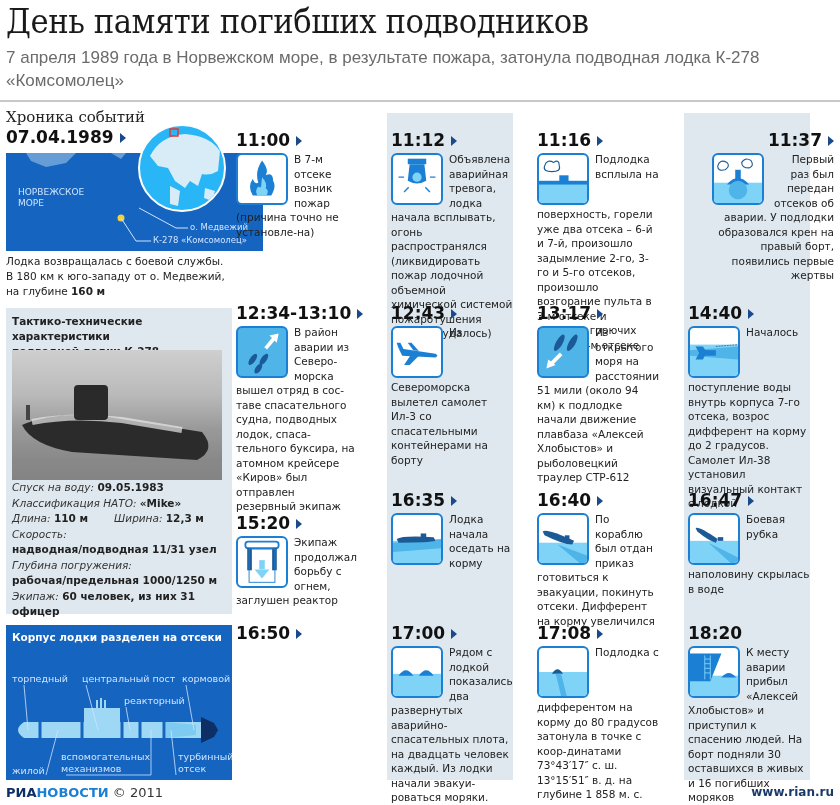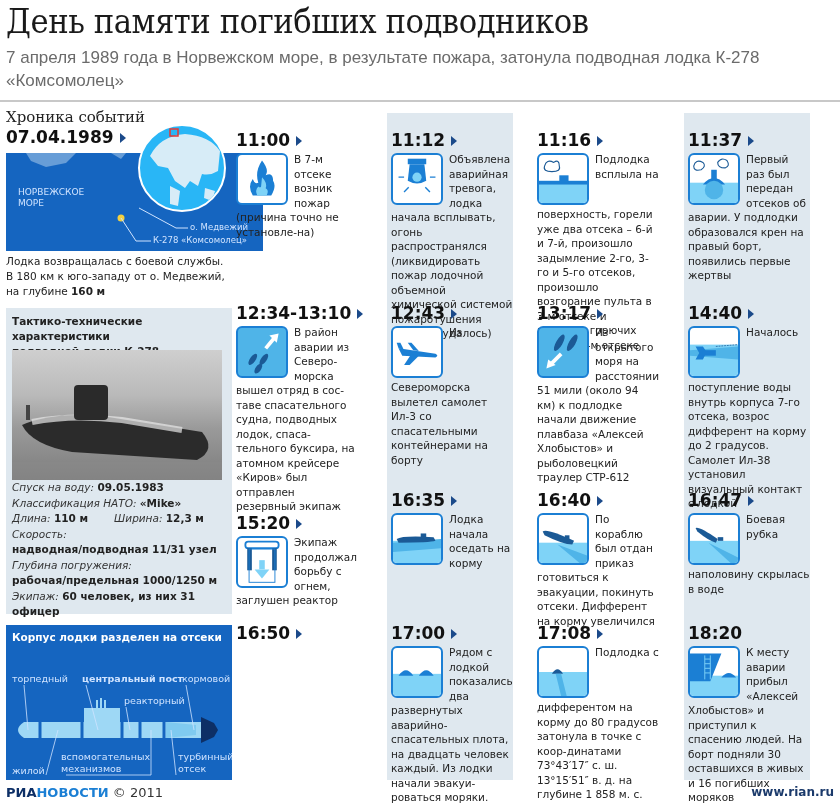--- a/index.html
+++ b/index.html
@@ -120,21 +120,21 @@
       <polyline points="18,60 22,105"></polyline>
       <polyline points="80,60 92,105"></polyline>
       <polyline points="120,82 124,105"></polyline>
       <polyline points="180,60 188,105"></polyline>
       <polyline points="40,150 52,105"></polyline>
       <polyline points="60,150 145,150 145,105"></polyline>
       <polyline points="170,150 165,105"></polyline>
     </g>
   </svg>
   <div class="cl" style="left:6px;top:48px;">торпедный</div>
-  <div class="cl" style="left:76px;top:48px;font-weight:bold;">центральный пост</div>
+  <div class="cl" style="left:76px;top:48px;">центральный пост</div>
   <div class="cl" style="left:176px;top:48px;">кормовой</div>
   <div class="cl" style="left:118px;top:70px;">реакторный</div>
   <div class="cl" style="left:6px;top:140px;">жилой</div>
   <div class="cl" style="left:55px;top:126px;"><span>вспомогательных</span><br><span>механизмов</span></div>
   <div class="cl" style="left:172px;top:126px;"><span>турбинный</span><br><span>отсек</span></div>
 </div>
 
 <div class="ev" style="left:236px;top:130px;">
   <div class="ev-time"><span>11:00</span><span class="tri"></span></div>
   <div class="ev-body"><span class="ev-icon">
@@ -164,21 +164,21 @@
   <div class="ev-time"><span>11:16</span><span class="tri"></span></div>
   <div class="ev-body"><span class="ev-icon">
         <svg viewBox="0 0 52 52">
           <rect x="0" y="28" width="52" height="24" fill="#7fd3f7"></rect>
           <rect x="0" y="28" width="52" height="4" fill="#1b7fd4"></rect>
           <rect x="22" y="22" width="10" height="8" fill="#1b7fd4"></rect>
           <path d="M6 12 Q8 4 16 8 Q22 4 22 12 Q24 18 14 18 Q4 18 6 12 Z" fill="none" stroke="#1b5a96" stroke-width="1.2"></path>
         </svg>
       </span><span>Подлодка всплыла на поверхность, горели уже два отсека – 6-й и 7-й, произошло задымление 2-го, 3-го и 5-го отсеков, произошло возгорание пульта в 3-м отсеке и вспышка горючих газов в 5-м отсеке</span></div>
 </div>
-<div class="ev" style="left:688px;top:130px;">
+<div class="ev" style="left:712px;top:130px;text-align:right;">
   <div class="ev-time"><span>11:37</span><span class="tri"></span></div>
   <div class="ev-body"><span class="ev-icon">
         <svg viewBox="0 0 52 52">
           <rect x="0" y="30" width="52" height="22" fill="#7fd3f7"></rect>
           <path d="M14 32 Q26 18 38 32 Z" fill="#1b7fd4"></path>
           <rect x="23" y="16" width="6" height="10" fill="#1b7fd4"></rect>
           <circle cx="26" cy="38" r="10" fill="#4fb4e8"></circle>
           <path d="M4 12 Q6 4 14 8 Q18 12 12 16 Q4 18 4 12 Z" fill="none" stroke="#1b5a96" stroke-width="1.2"></path>
           <path d="M30 8 Q34 2 40 6 Q44 12 38 14 Q30 14 30 8 Z" fill="none" stroke="#1b5a96" stroke-width="1.2"></path>
         </svg>

